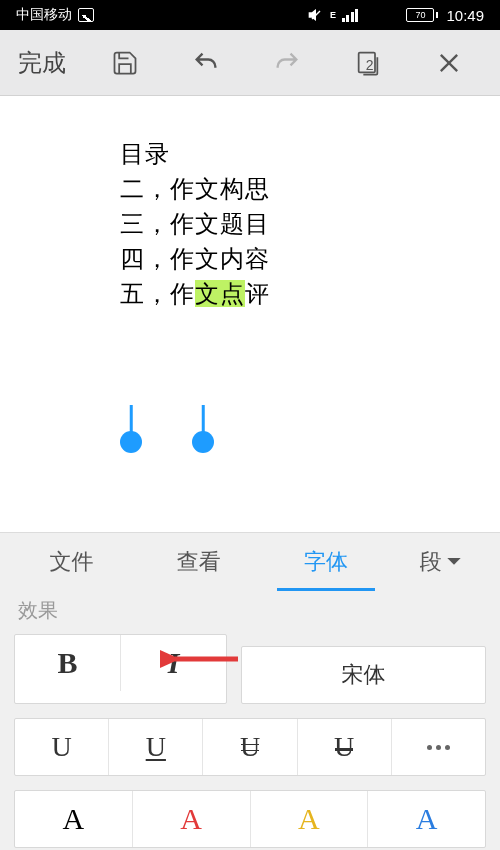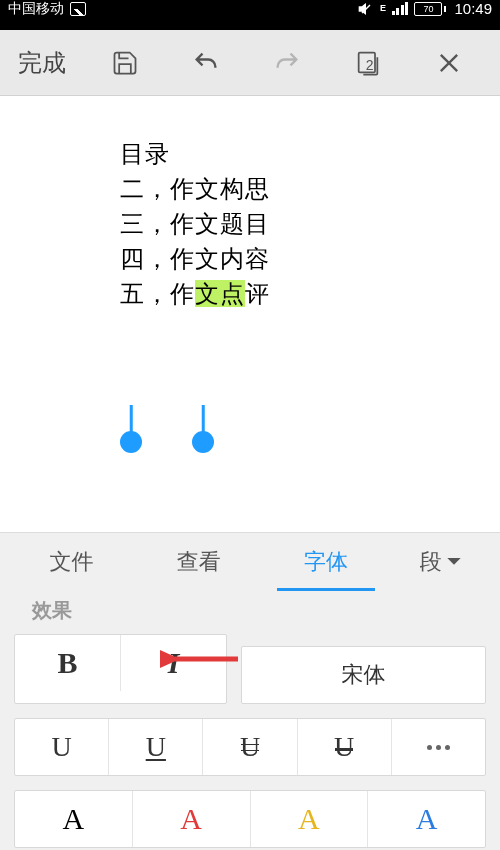--- a/index.html
+++ b/index.html
@@ -1,28 +1,28 @@
 <!DOCTYPE html>
 <html><head>
 <meta charset="utf-8">
 <style>
 * { margin: 0; padding: 0; box-sizing: border-box; }
 body { width: 500px; height: 850px; font-family: "PingFang SC", "Microsoft YaHei", sans-serif; background: #fff; overflow: hidden; position: relative; }
-.status-bar { height: 30px; background: #000; color: #fff; display: flex; align-items: flex-start; padding: 0 8px; font-size: 14px; }
+.status-bar { height: 30px; background: #000; color: #fff; display: flex; align-items: center; padding: 0 16px; font-size: 14px; }
 .status-left { display: flex; align-items: center; gap: 6px; }
 .status-right { margin-left: auto; display: flex; align-items: center; gap: 6px; }
 .pic-icon { width: 16px; height: 14px; border: 1.5px solid #fff; border-radius: 2px; position: relative; }
 .pic-icon::before { content: ""; position: absolute; bottom: 0; left: 0; right: 0; height: 50%; background: linear-gradient(45deg, transparent 40%, #fff 40%, #fff 60%, transparent 60%); }
 .mute-icon { width: 16px; height: 16px; position: relative; }
 .mute-icon svg { width: 100%; height: 100%; }
 .net-e { font-size: 9px; font-weight: bold; line-height: 1; }
 .signal { display: flex; align-items: flex-end; gap: 1.5px; height: 13px; }
 .signal i { width: 3px; background: #fff; }
 .signal i:nth-child(1) { height: 4px; } .signal i:nth-child(2) { height: 7px; } .signal i:nth-child(3) { height: 10px; } .signal i:nth-child(4) { height: 13px; }
-.battery { display: flex; align-items: center; gap: 2px; }
+.battery { display: flex; align-items: center; gap: 2px; margin-left: 42px; }
 .battery-box { width: 28px; height: 14px; border: 1.5px solid #fff; border-radius: 2px; position: relative; display: flex; align-items: center; justify-content: center; font-size: 9px; }
 .battery-nub { width: 2px; height: 6px; background: #fff; }
 .clock { font-size: 15px; margin-left: 2px; }
 
 .toolbar { height: 66px; background: #e9e9ea; border-bottom: 1px solid #d2d2d2; display: flex; align-items: center; padding: 0 10px; }
 .done-btn { font-size: 24px; color: #444; padding: 8px; }
 .toolbar-icons { flex: 1; display: flex; align-items: center; justify-content: space-around; margin-left: 10px; }
 .tb-icon { width: 30px; height: 30px; display: flex; align-items: center; justify-content: center; color: #555; }
 .tb-icon svg { width: 28px; height: 28px; }
 .tb-icon.disabled svg { opacity: 0.35; }
@@ -37,21 +37,21 @@
 .handle.h-start { left: 120px; top: 335px; }
 .handle.h-end { left: 192px; top: 335px; }
 
 .panel { background: #f0f0f0; border-top: 1px solid #dcdcdc; height: 318px; display: flex; flex-direction: column; }
 .tabs { display: flex; align-items: flex-end; height: 64px; padding: 0 10px; gap: 4px; }
 .tab { flex: 1; text-align: center; font-size: 22px; color: #555; padding: 14px 0; position: relative; }
 .tab.active { color: #2196f3; }
 .tab.active::after { content: ""; position: absolute; bottom: 0; left: 10%; right: 10%; height: 3px; background: #2196f3; }
 .tab-last { flex: 0.8; display: flex; align-items: center; justify-content: center; gap: 4px; }
 .tab-last svg { width: 16px; height: 12px; fill: #555; }
-.effect-label { font-size: 20px; color: #999; padding: 6px 32px 10px; font-weight: bold; }
+.effect-label { font-size: 20px; color: #999; padding: 6px 18px 10px; }
 .row { display: flex; gap: 14px; padding: 0 14px 14px; }
 .cells { display: flex; background: #fff; border: 1px solid #d8d8d8; border-radius: 2px; flex: 1; }
 .cell { flex: 1; height: 56px; display: flex; align-items: center; justify-content: center; font-size: 26px; border-right: 1px solid #e5e5e5; position: relative; color: #333; }
 .cell:last-child { border-right: none; }
 .cell .ic-bold { font-weight: 800; font-family: "Times New Roman", serif; font-size: 30px; }
 .cell .ic-ital { font-style: italic; font-family: "Times New Roman", serif; font-size: 30px; font-weight: 600; }
 .fontname { flex: 1.15; margin-top: 12px; }
 .fontname .cell { font-size: 22px; }
 .arrow-annot { position: absolute; left: 160px; top: -5px; pointer-events: none; }
 .arrow-annot svg { width: 90px; height: 60px; }

